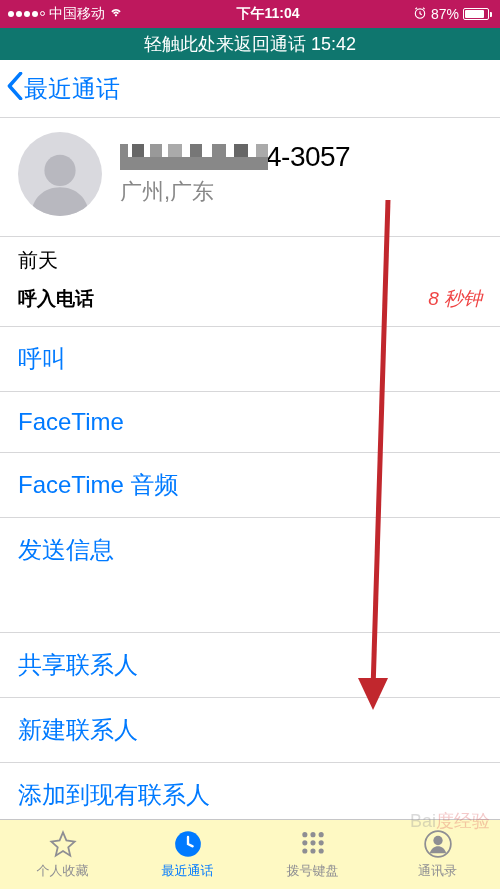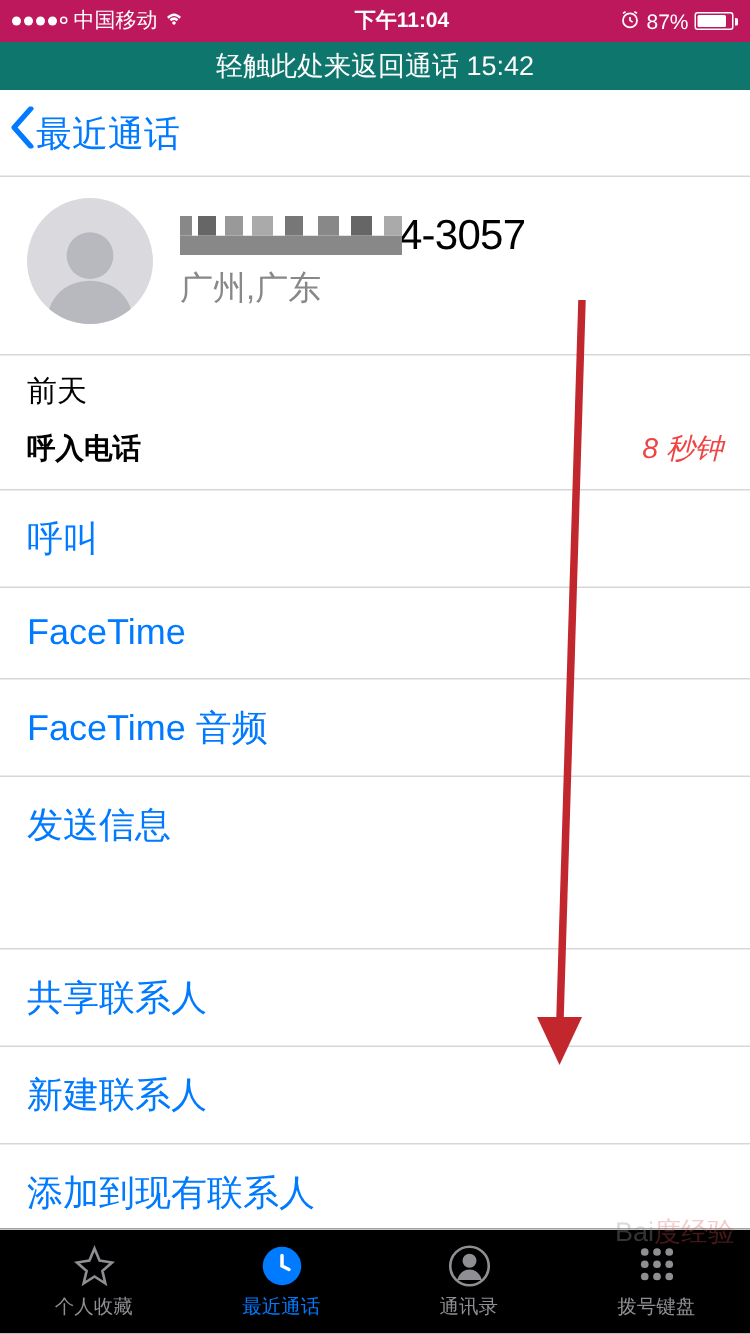--- a/index.html
+++ b/index.html
@@ -100,21 +100,21 @@
       color: #007aff;
       border-bottom: 1px solid #d7d7d9;
     }
     .action-row.no-border { border-bottom: none; }
     .gap { height: 50px; }
     .section-top-border { border-top: 1px solid #d7d7d9; }
     .tab-bar {
       position: absolute;
       bottom: 0; left: 0; right: 0;
       height: 70px;
-      background: #000000;
+      background: #fef9c3;
       border-top: 1px solid #c6c6c8;
       display: flex;
     }
     .tab {
       flex: 1;
       display: flex;
       flex-direction: column;
       align-items: center;
       justify-content: center;
       gap: 3px;
@@ -236,47 +236,47 @@
     <span>个人收藏</span>
   </div>
   <div class="tab active">
     <span class="tab-icon">
       <svg viewBox="0 0 24 24" width="28" height="28">
           <circle cx="12" cy="12" r="11" fill="#007aff"></circle>
           <path d="M12 6v6l4 2" stroke="#fff" stroke-width="2" fill="none" stroke-linecap="round"></path>
         </svg>
     </span>
     <span>最近通话</span>
-  </div>
-  <div class="tab">
-    <span class="tab-icon">
-      <svg viewBox="0 0 24 24" width="28" height="28">
-          <circle cx="12" cy="12" r="11" fill="none" stroke="#8e8e93" stroke-width="1.5"></circle>
-          <circle cx="12" cy="9" r="4" fill="#8e8e93"></circle>
-          <path d="M5 20c1-4 4-6 7-6s6 2 7 6" fill="#8e8e93"></path>
-        </svg>
-    </span>
-    <span>通讯录</span>
   </div>
   <div class="tab">
     <span class="tab-icon">
       <svg viewBox="0 0 24 24" width="28" height="28" fill="#8e8e93">
         <circle cx="5" cy="4" r="2.2"></circle>
           <circle cx="12" cy="4" r="2.2"></circle>
           <circle cx="19" cy="4" r="2.2"></circle>
         <circle cx="5" cy="11" r="2.2"></circle>
           <circle cx="12" cy="11" r="2.2"></circle>
           <circle cx="19" cy="11" r="2.2"></circle>
         <circle cx="5" cy="18" r="2.2"></circle>
           <circle cx="12" cy="18" r="2.2"></circle>
           <circle cx="19" cy="18" r="2.2"></circle>
       </svg>
     </span>
     <span>拨号键盘</span>
   </div>
+  <div class="tab">
+    <span class="tab-icon">
+      <svg viewBox="0 0 24 24" width="28" height="28">
+          <circle cx="12" cy="12" r="11" fill="none" stroke="#8e8e93" stroke-width="1.5"></circle>
+          <circle cx="12" cy="9" r="4" fill="#8e8e93"></circle>
+          <path d="M5 20c1-4 4-6 7-6s6 2 7 6" fill="#8e8e93"></path>
+        </svg>
+    </span>
+    <span>通讯录</span>
+  </div>
 </div>
 
 <svg class="arrow-overlay" width="60" height="520">
   <line x1="30" y1="0" x2="15" y2="490" stroke="#c1272d" stroke-width="5"></line>
   <polygon points="15,510 0,478 30,478" fill="#c1272d"></polygon>
 </svg>
 
 <div class="watermark">
   <span>Bai</span><span class="ku">度经验</span>
 </div>

